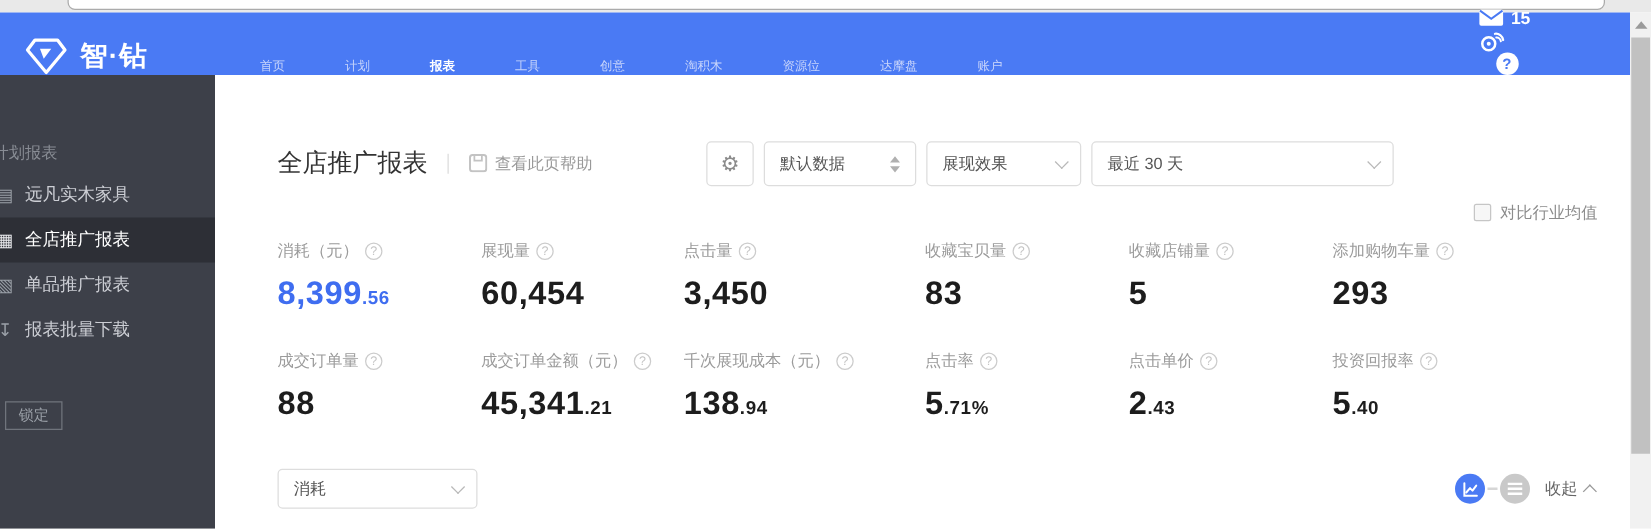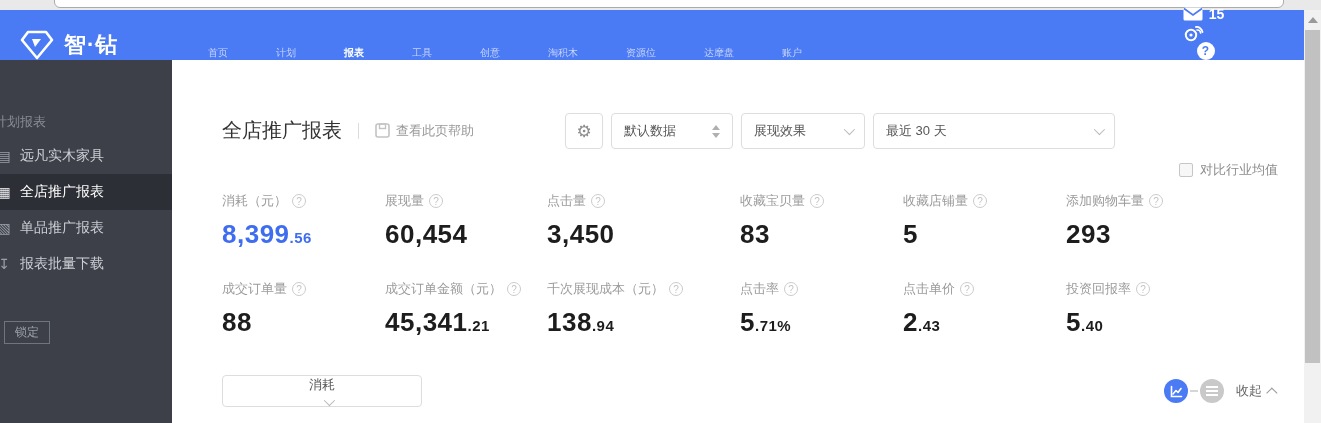--- a/index.html
+++ b/index.html
@@ -66,21 +66,21 @@
   .checkbox { width:14px; height:14px; border:1px solid #c6c6c6; background:#f7f7f7; border-radius:2px; margin-right:7px; }
   .compare-label { color:#8c8c8c; font-size:13px; }
 
   .metrics { position:absolute; left:50px; top:132px; display:grid; grid-template-columns:163px 162px 193px 163px 163px 1fr; grid-auto-rows:62px; row-gap:26px; width:1060px; }
   .metric-label { display:flex; align-items:center; color:#9b9b9b; font-size:13px; height:18px; white-space:nowrap;text-align:center; }
   .q-circle { width:14px; height:14px; border:1px solid #ccc; border-radius:50%; color:#c4c4c4; font-size:10px; display:inline-flex; align-items:center; justify-content:center; margin-left:5px; }
   .metric-value { margin-top:9px; font-size:26px; font-weight:bold; color:#1d1d1d; letter-spacing:0.5px; }
   .metric-dec { font-size:15px; font-weight:bold; }
 
   .bottom-row { position:absolute; left:0; top:315px; width:1106px; display:flex; align-items:center; }
-  .bottom-select { margin-left:50px; width:200px; height:32px;flex-direction:column; }
+  .bottom-select { margin-left:50px; width:160px; height:32px; }
   .bottom-right { margin-left:auto; display:flex; align-items:center; }
   .toggle-circle { width:24px; height:24px; border-radius:50%; display:flex; align-items:center; justify-content:center; cursor:pointer; }
   .toggle-chart { background:#4a7af4; }
   .toggle-list { background:#c9c9c9; }
   .toggle-dash { width:8px; height:2px; background:#d6d6d6; margin:0 2px; }
   .collapse { display:flex; align-items:center; margin-left:12px; cursor:pointer; }
   .collapse-label { color:#666; font-size:13px; }
   .chev-up { width:8px; height:8px; border-left:1.5px solid #999; border-top:1.5px solid #999; transform:rotate(45deg) translateY(3px); margin-left:8px; }
 </style>
 </head>

